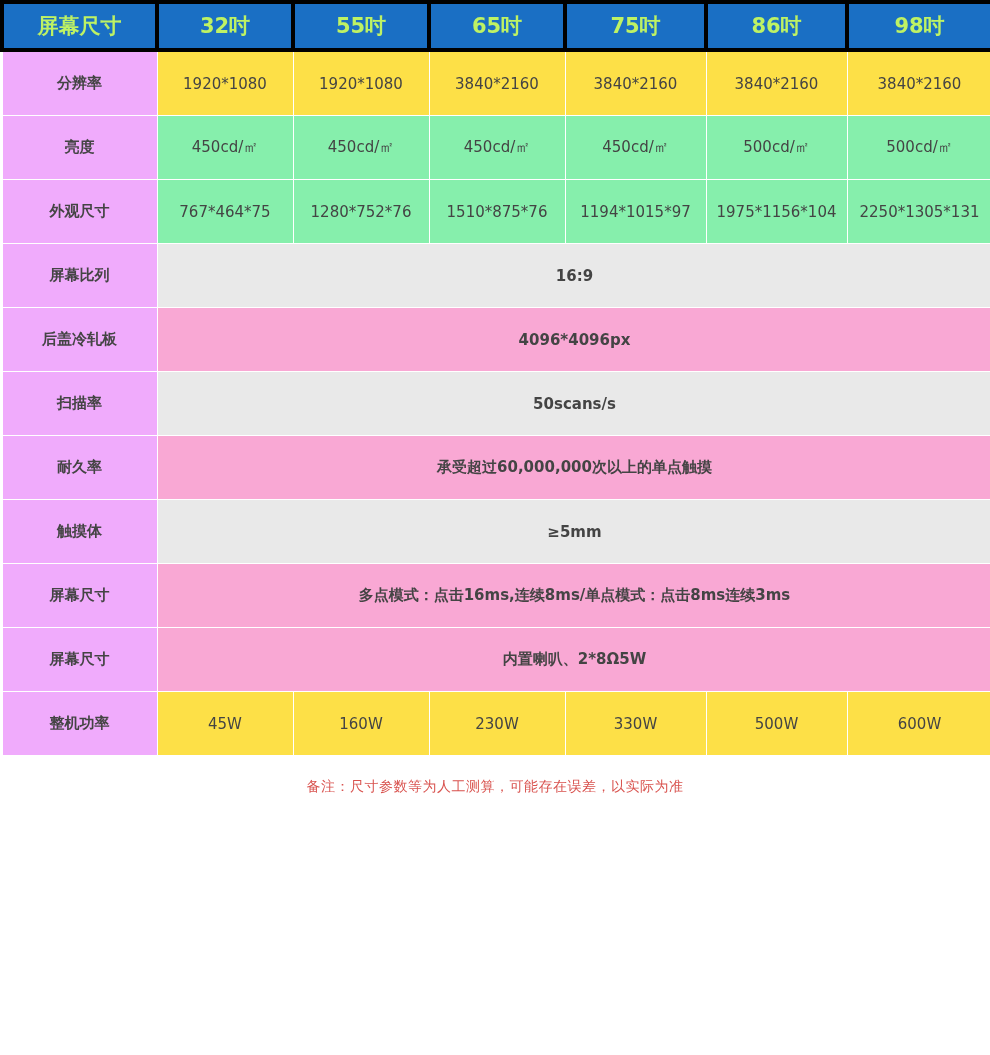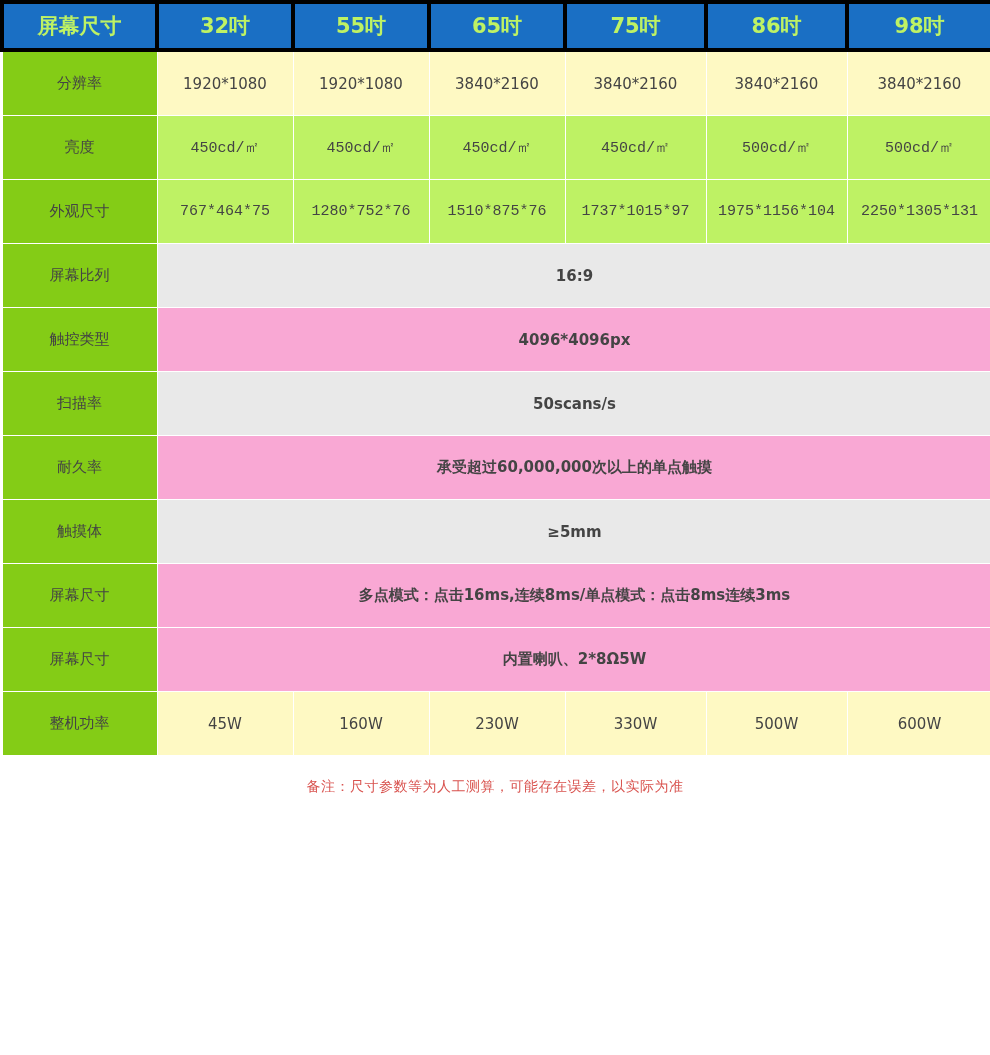--- a/index.html
+++ b/index.html
@@ -37,34 +37,33 @@
     font-size: 21px;
     font-weight: bold;
     height: 44px;
     border: 4px solid #000000;
   }
   tr.head td.label {
     background: #1a6fc4;
   }
   
   td.label {
-    background: #84cc16;
+    background: #f0abfc;
     font-size: 19px;
-    font-weight: normal;
+    font-weight: bold;
     color: #3a3a3a;
     width: 155px;
   }
   
   td.val {
-    background: #fef9c3;
+    background: #fde047;
     font-size: 15px;
   }
   td.val.alt {
-    background: #bef264;
-    font-family: Liberation Mono, monospace;
+    background: #86efac;
   }
   td.wide {
     background: #e9e9e9;
     font-size: 20px;
     font-weight: bold;
     color: #3a3a3a;
   }
   td.wide.alt {
     background: #f9a8d4;
   }
@@ -117,30 +116,30 @@
           <td class="val alt">450cd/㎡</td>
           <td class="val alt">450cd/㎡</td>
           <td class="val alt">500cd/㎡</td>
           <td class="val alt">500cd/㎡</td>
         </tr>
         <tr>
           <td class="label">外观尺寸</td>
           <td class="val alt">767*464*75</td>
           <td class="val alt">1280*752*76</td>
           <td class="val alt">1510*875*76</td>
-          <td class="val alt">1737*1015*97</td>
+          <td class="val alt">1194*1015*97</td>
           <td class="val alt">1975*1156*104</td>
           <td class="val alt">2250*1305*131</td>
         </tr>
         <tr>
           <td class="label">屏幕比列</td>
           <td class="wide" colspan="6">16:9</td>
         </tr>
         <tr>
-          <td class="label">触控类型</td>
+          <td class="label">后盖冷轧板</td>
           <td class="wide alt" colspan="6">4096*4096px</td>
         </tr>
         <tr>
           <td class="label">扫描率</td>
           <td class="wide" colspan="6">50scans/s</td>
         </tr>
         <tr>
           <td class="label">耐久率</td>
           <td class="wide alt" colspan="6">承受超过60,000,000次以上的单点触摸</td>
         </tr>

